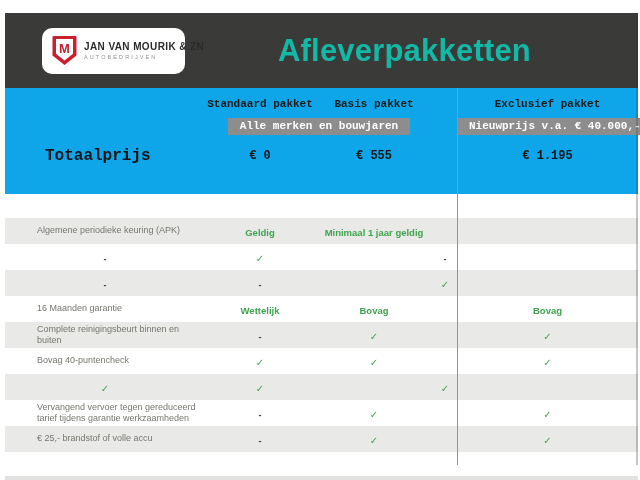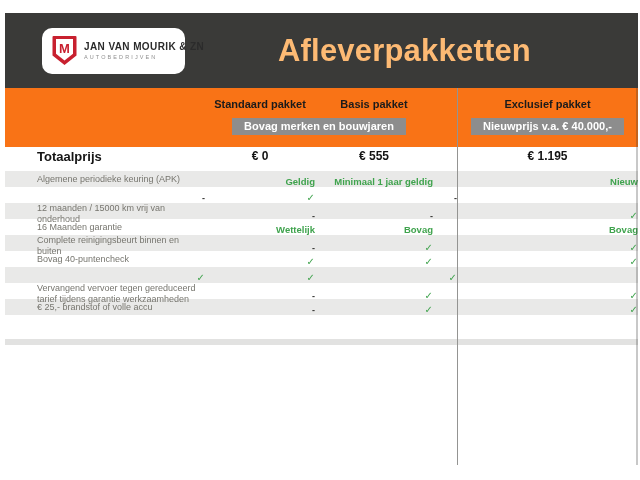--- a/index.html
+++ b/index.html
@@ -14,49 +14,49 @@
   .topbar { height:75px; background:#3a3a38; display:flex; align-items:center; }
   .logo-card {
     margin-left:37px; width:143px; height:46px; background:#ffffff;
     border-radius:10px; display:flex; align-items:center; flex-shrink:0;
   }
   .logo-shield { margin-left:10px; flex-shrink:0; }
   .logo-text { margin-left:7px; display:flex; flex-direction:column; }
   .brand { font-size:10px; font-weight:bold; color:#2b2b2b; letter-spacing:0.4px; white-space:nowrap; }
   .sub { font-size:5.5px; color:#8f8f8f; letter-spacing:2.1px; margin-top:2px; white-space:nowrap; }
   .title {
-    flex:1; text-align:center; color:#fdba74; font-size:31px; font-weight:bold;
+    flex:1; text-align:center; color:#14b8a6; font-size:31px; font-weight:bold;
     margin:0; padding-right:14px; letter-spacing:0.2px;
   }
 
   
   .cols { display:grid; grid-template-columns:200px 110px 118px 24px 181px; align-items:center; }
 
   
-  .band { height:59px; background:#f97316; }
+  .band { height:106px; background:#0ea5e9;font-family:Liberation Mono, monospace; }
   .band-headers { padding-top:10px; }
   .col-head { text-align:center; font-size:11px; font-weight:bold; color:#1b1b1b; }
   .band-badges { margin-top:6px; }
   .badge-wrap { text-align:center; }
   .badge-wrap.span-two { grid-column:2 / 4; }
   .badge {
     display:inline-block; background:#8d8d8d; color:#ffffff; font-weight:bold;
     font-size:11px; padding:2px 12px 3px; white-space:nowrap;
   }
   .totals-row { margin-top:9px; height:24px; }
-  .totals-label { padding-left:32px; font-size:13px; font-weight:bold; color:#141414; }
+  .totals-label { padding-left:40px; font-size:16px; font-weight:bold; color:#141414; }
   .totals-val { text-align:center; font-size:12px; font-weight:bold; color:#141414; }
 
   
   .gap-row { height:24px; background:#ffffff; }
-  .row { height:16px; }
+  .row { height:26px; }
   .row.gray { background:#e9e9e8; }
   .row.white { background:#ffffff; }
   .row-label { padding-left:32px; font-size:9px; color:#77766f; line-height:1.25; max-width:168px; }
-  .cell { text-align:right; }
+  .cell { text-align:center; }
   .val-text { color:#3fa34d; font-size:9.5px; font-weight:bold; }
   .check { color:#3fa34d; font-size:10px; }
   .dash { color:#3a3a38; font-size:9px; font-weight:bold; }
   .empty-row { height:24px; background:#ffffff; }
   .bottom-strip { height:6px; background:#e2e2e1; }
 
   
   .divider { position:absolute; left:452px; top:75px; bottom:0; width:1px; background:#949492; }
   .right-edge { position:absolute; right:0; top:0; bottom:0; width:2px; background:#3a3a38; opacity:0.28; }
 </style>
@@ -84,21 +84,21 @@
     <div class="cols band-headers">
       <div></div>
       <div class="col-head">Standaard pakket</div>
       <div class="col-head">Basis pakket</div>
       <div></div>
       <div class="col-head">Exclusief pakket</div>
     </div>
     <div class="cols band-badges">
       <div></div>
       <div class="badge-wrap span-two">
-        <span class="badge">Bovag merken en bouwjaren</span>
+        <span class="badge">Alle merken en bouwjaren</span>
       </div>
       <div></div>
       <div class="badge-wrap">
         <span class="badge">Nieuwprijs v.a. € 40.000,-</span>
       </div>
     </div>
     <div class="cols totals-row">
       <div class="totals-label">Totaalprijs</div>
       <div class="totals-val">€ 0</div>
       <div class="totals-val">€ 555</div>
@@ -107,30 +107,28 @@
     </div>
   </div>
 
   <div class="gap-row"></div>
   <div>
       <div class="cols row gray">
         <div class="row-label">Algemene periodieke keuring (APK)</div>
         <div class="cell"><span class="val-text">Geldig</span></div>
         <div class="cell"><span class="val-text">Minimaal 1 jaar geldig</span></div>
         <div></div>
-        <div class="cell"><span class="val-text">Nieuw</span></div>
       </div>
       <div class="cols row white">
         <div class="cell"><span class="dash">-</span></div>
         <div class="cell"><span class="check">✓</span></div>
         <div></div>
         <div class="cell"><span class="dash">-</span></div>
       </div>
       <div class="cols row gray">
-        <div class="row-label">12 maanden / 15000 km vrij van onderhoud</div>
         <div class="cell"><span class="dash">-</span></div>
         <div class="cell"><span class="dash">-</span></div>
         <div></div>
         <div class="cell"><span class="check">✓</span></div>
       </div>
       <div class="cols row white">
         <div class="row-label">16 Maanden garantie</div>
         <div class="cell"><span class="val-text">Wettelijk</span></div>
         <div class="cell"><span class="val-text">Bovag</span></div>
         <div></div>

